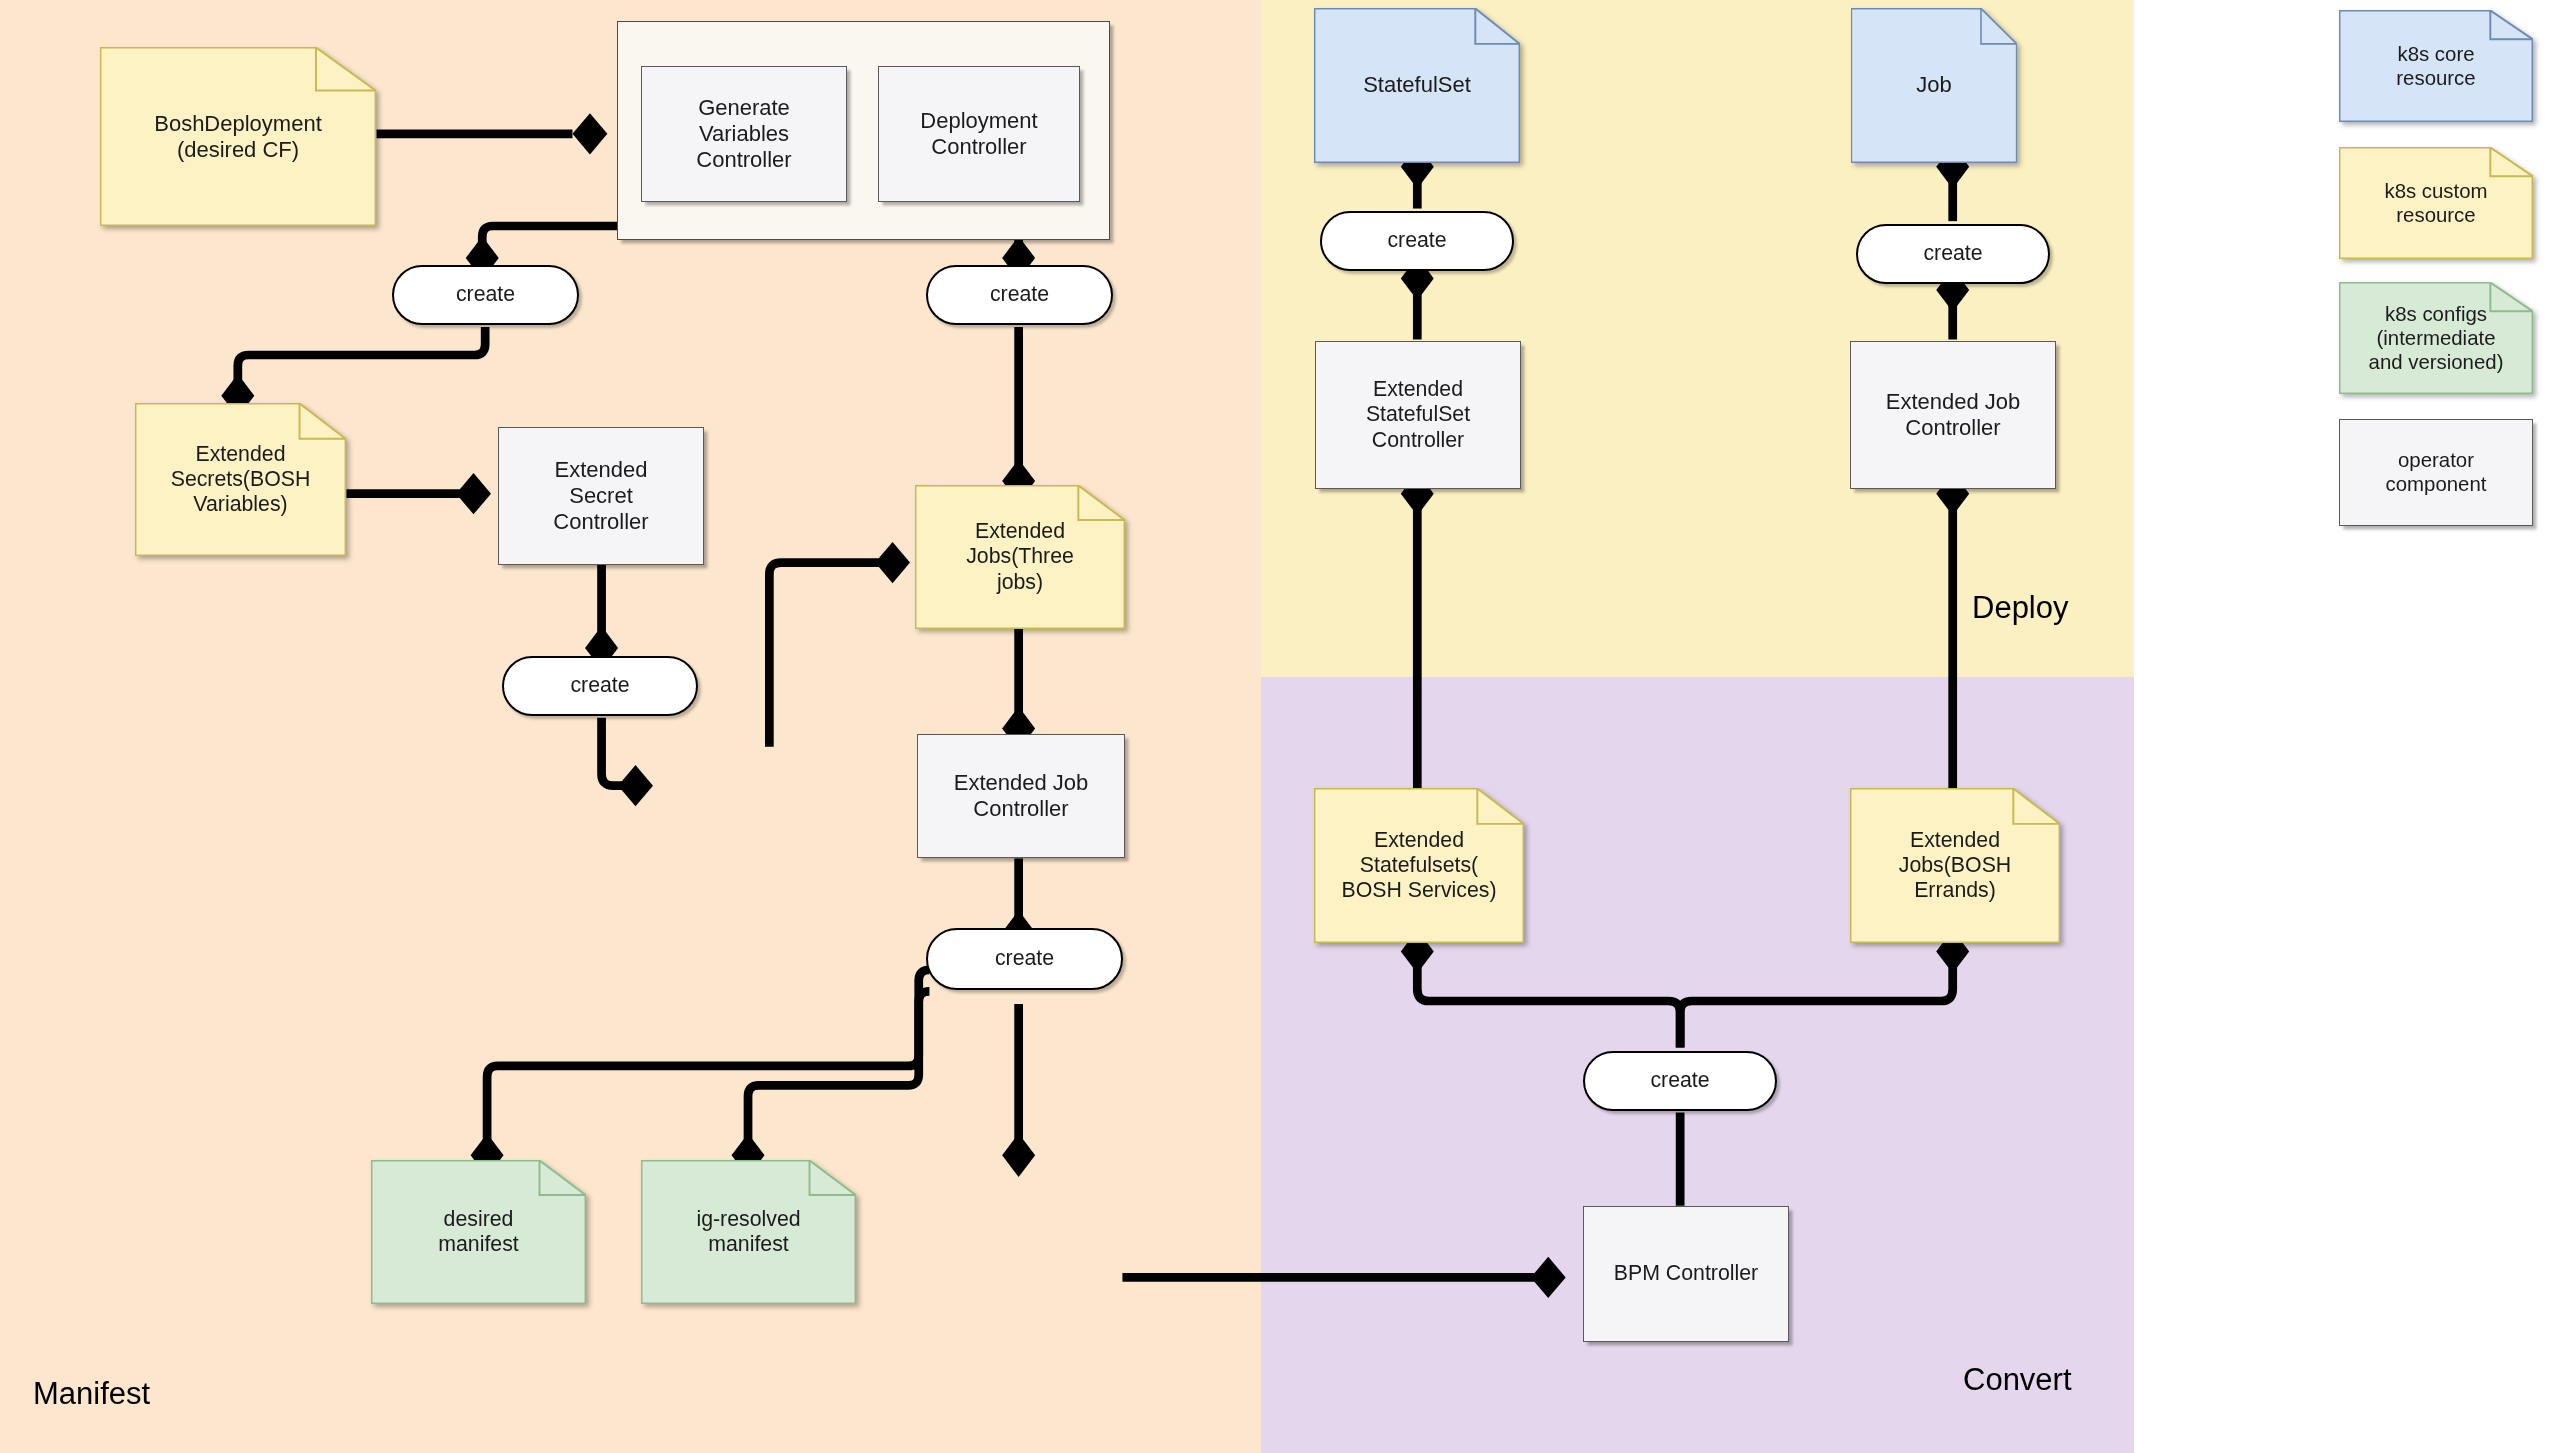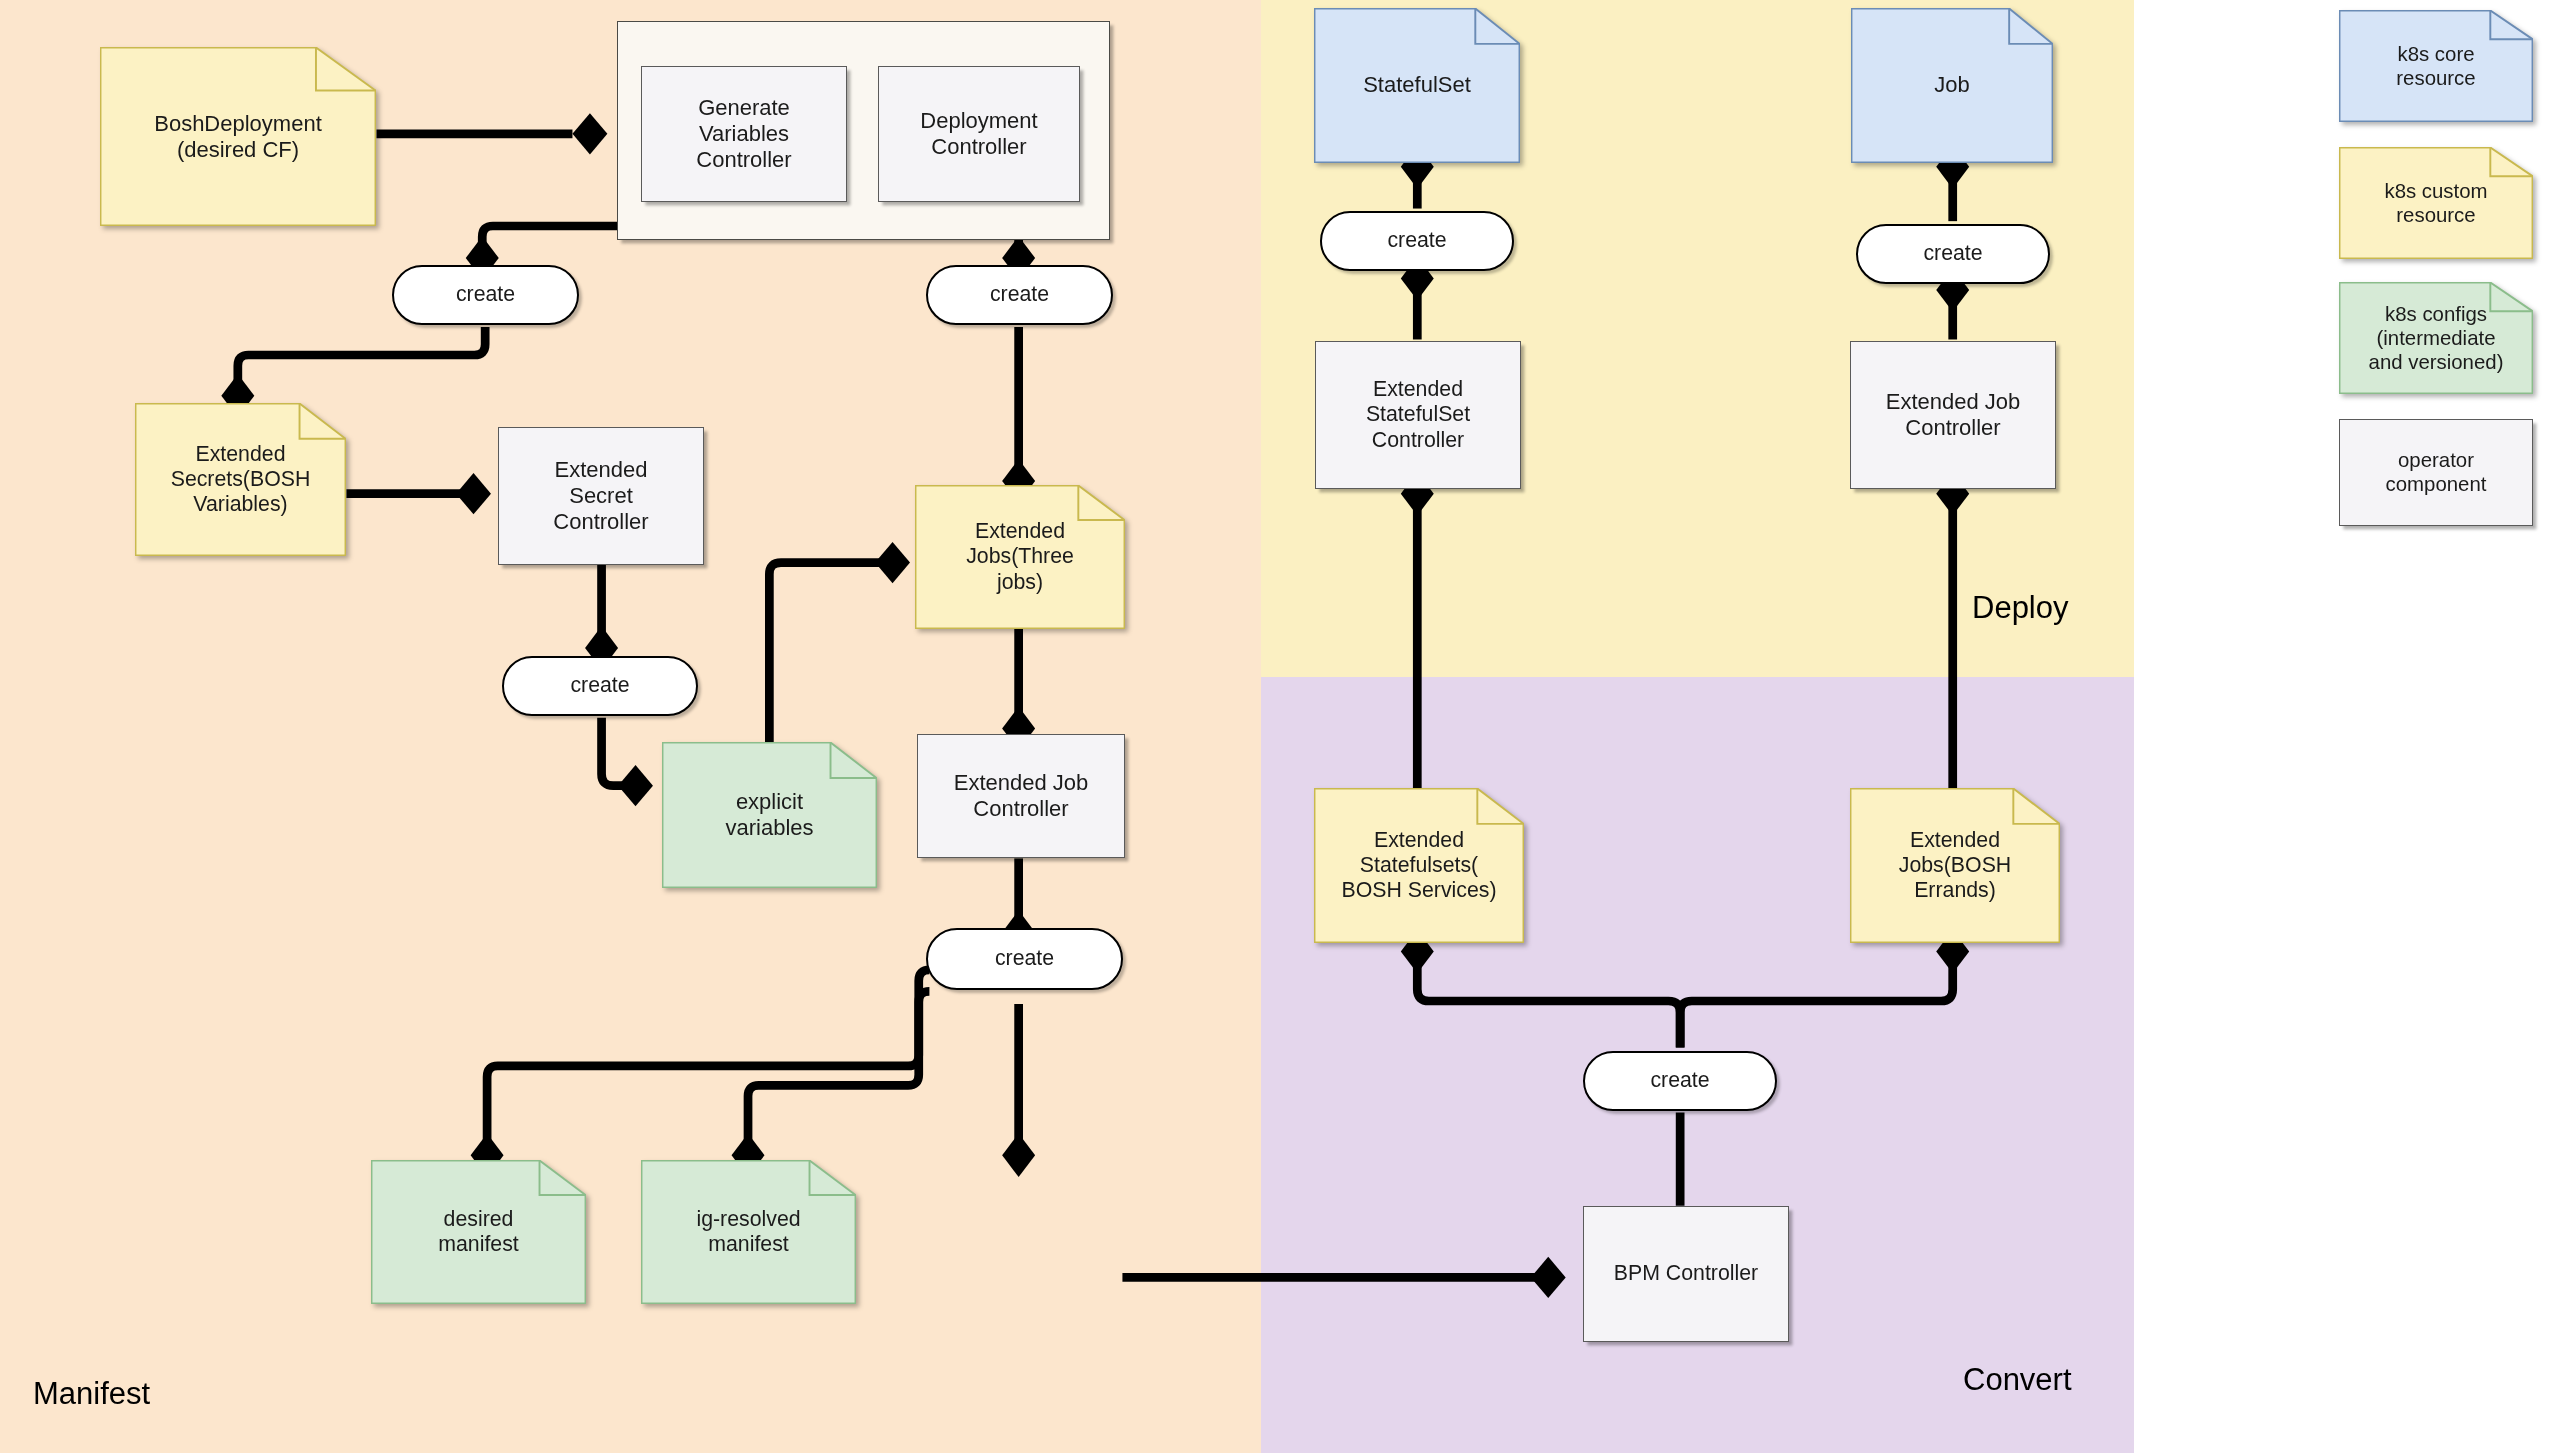--- a/index.html
+++ b/index.html
@@ -212,30 +212,20 @@
   </div>
 
   <div class="node comp fs23" style="left:498px;top:427px;width:206px;height:138px;">
     <div>
       <div>Extended</div>
       <div>Secret</div>
       <div>Controller</div>
     </div>
   </div>
 
-  <div class="node note fs23" style="left:662px;top:742px;width:215px;height:146px;">
-    <svg class="note-bg" viewBox="0 0 222 150" preserveAspectRatio="none">
-      <path d="M0.5,0.5 H174 L221.5,37 V149.5 H0.5 Z" fill="#d6ead6" stroke="#8bbd8b" stroke-width="2"></path>
-      <path d="M174,0.5 V37 H221.5" fill="none" stroke="#8bbd8b" stroke-width="2"></path>
-    </svg>
-    <div class="note-txt">
-      <div>explicit</div>
-      <div>variables</div>
-    </div>
-  </div>
 
   <div class="node note fs22" style="left:915px;top:485px;width:210px;height:144px;">
     <svg class="note-bg" viewBox="0 0 216 148" preserveAspectRatio="none">
       <path d="M0.5,0.5 H168 L215.5,36 V147.5 H0.5 Z" fill="#fcf2c4" stroke="#c9b94e" stroke-width="2"></path>
       <path d="M168,0.5 V36 H215.5" fill="none" stroke="#c9b94e" stroke-width="2"></path>
     </svg>
     <div class="note-txt">
       <div>Extended</div>
       <div>Jobs(Three</div>
       <div>jobs)</div>
@@ -287,21 +277,21 @@
   </div>
 
   <div class="node comp fs22" style="left:1315px;top:341px;width:206px;height:148px;">
     <div>
       <div>Extended</div>
       <div>StatefulSet</div>
       <div>Controller</div>
     </div>
   </div>
 
-  <div class="node note fs23" style="left:1851px;top:7.8px;width:202px;height:155px;">
+  <div class="node note fs23" style="left:1851px;top:7.8px;width:166px;height:155px;">
     <svg class="note-bg" viewBox="0 0 212 160" preserveAspectRatio="none">
       <path d="M0.5,0.5 H166 L211.5,37 V159.5 H0.5 Z" fill="#d6e4f7" stroke="#6b8cb5" stroke-width="2"></path>
       <path d="M166,0.5 V37 H211.5" fill="none" stroke="#6b8cb5" stroke-width="2"></path>
     </svg>
     <div class="note-txt">
       <div>Job</div>
     </div>
   </div>
 
   <div class="node pill fs22" style="left:1856px;top:224px;width:194px;height:60px;">

